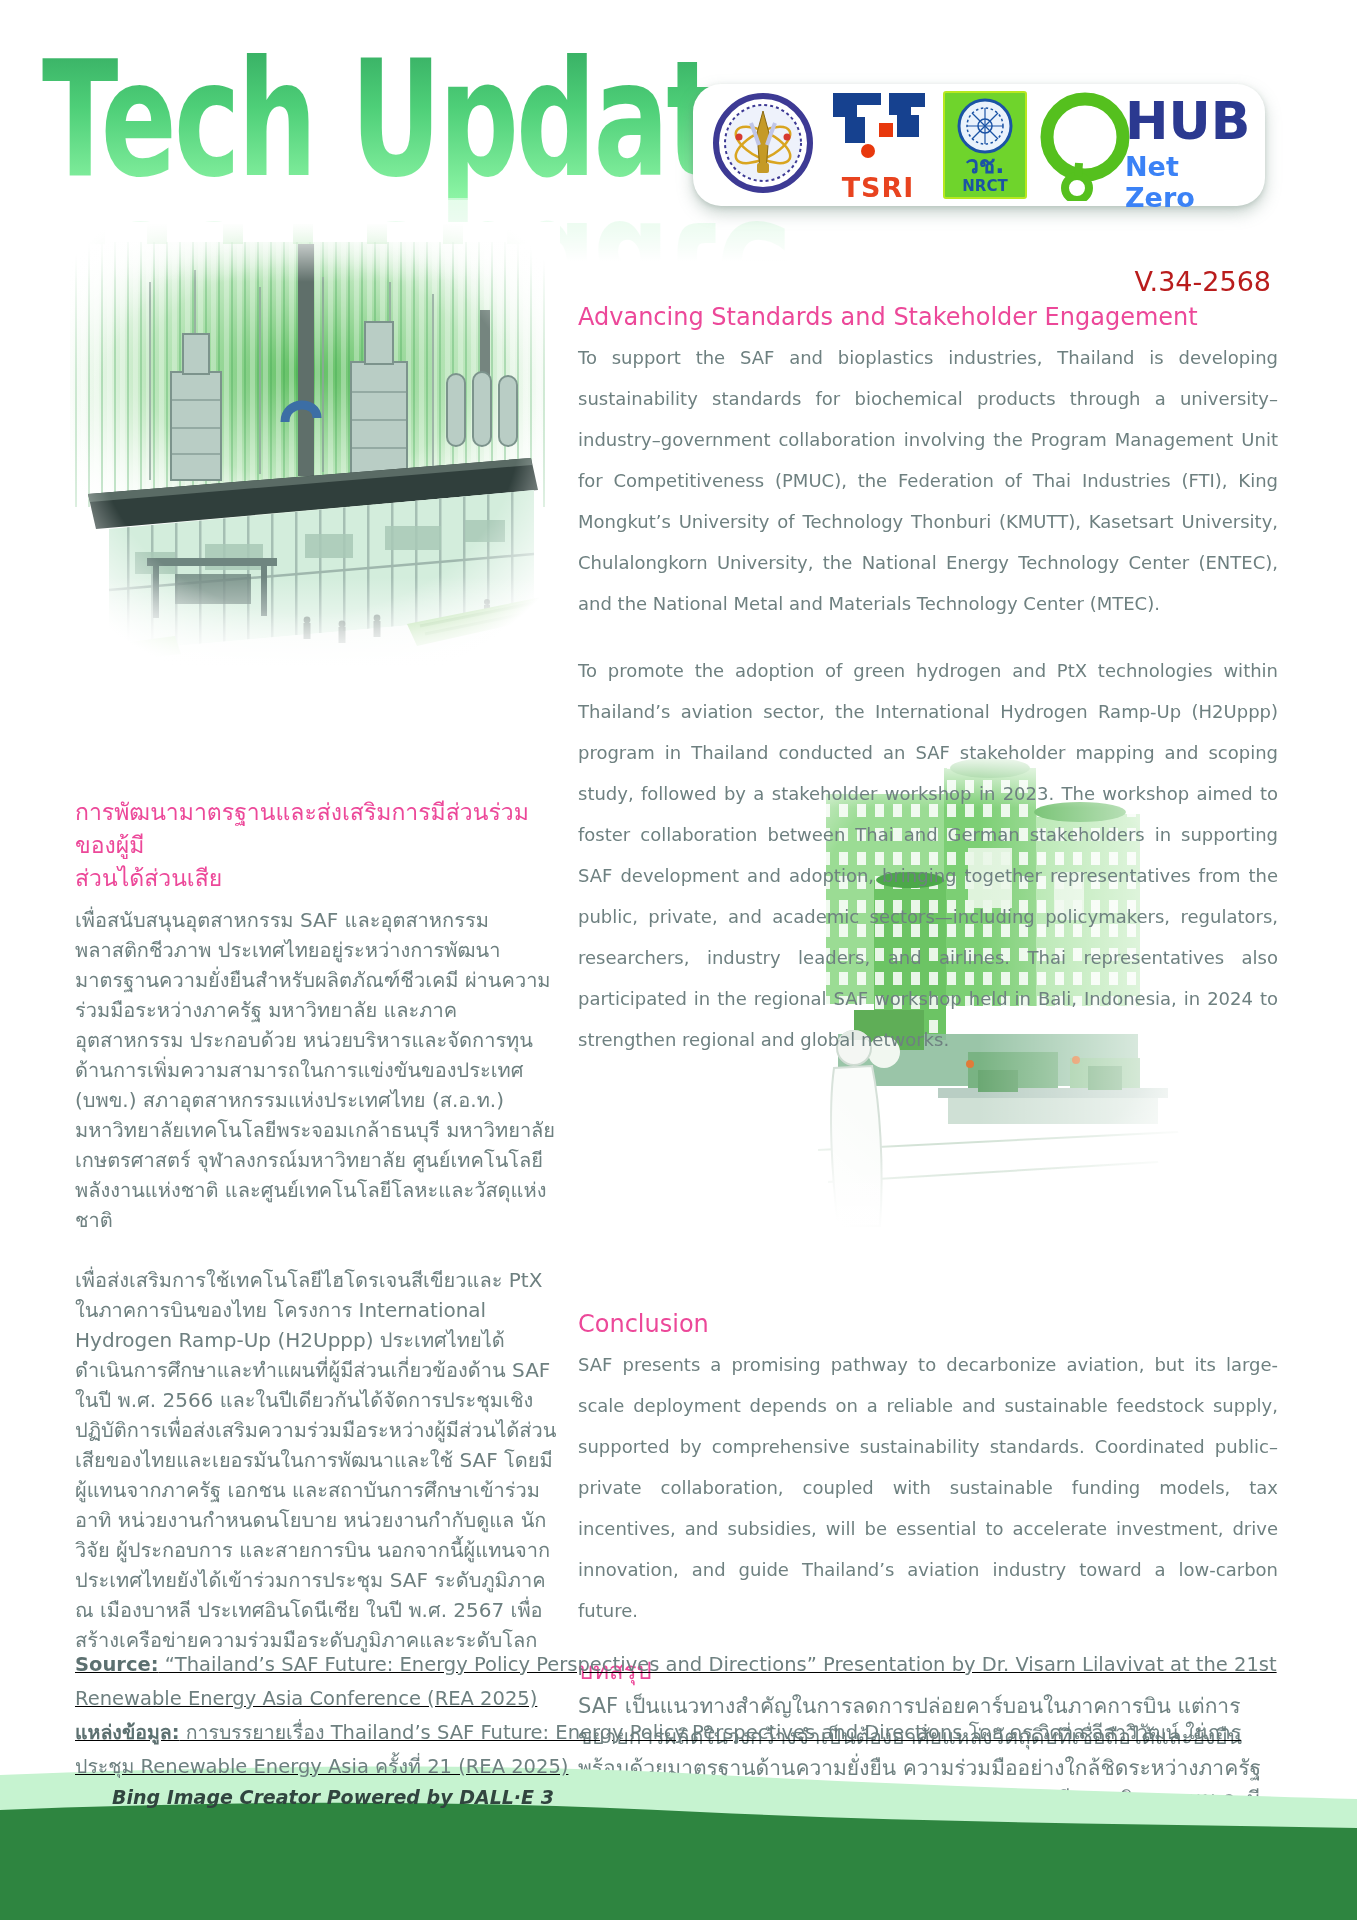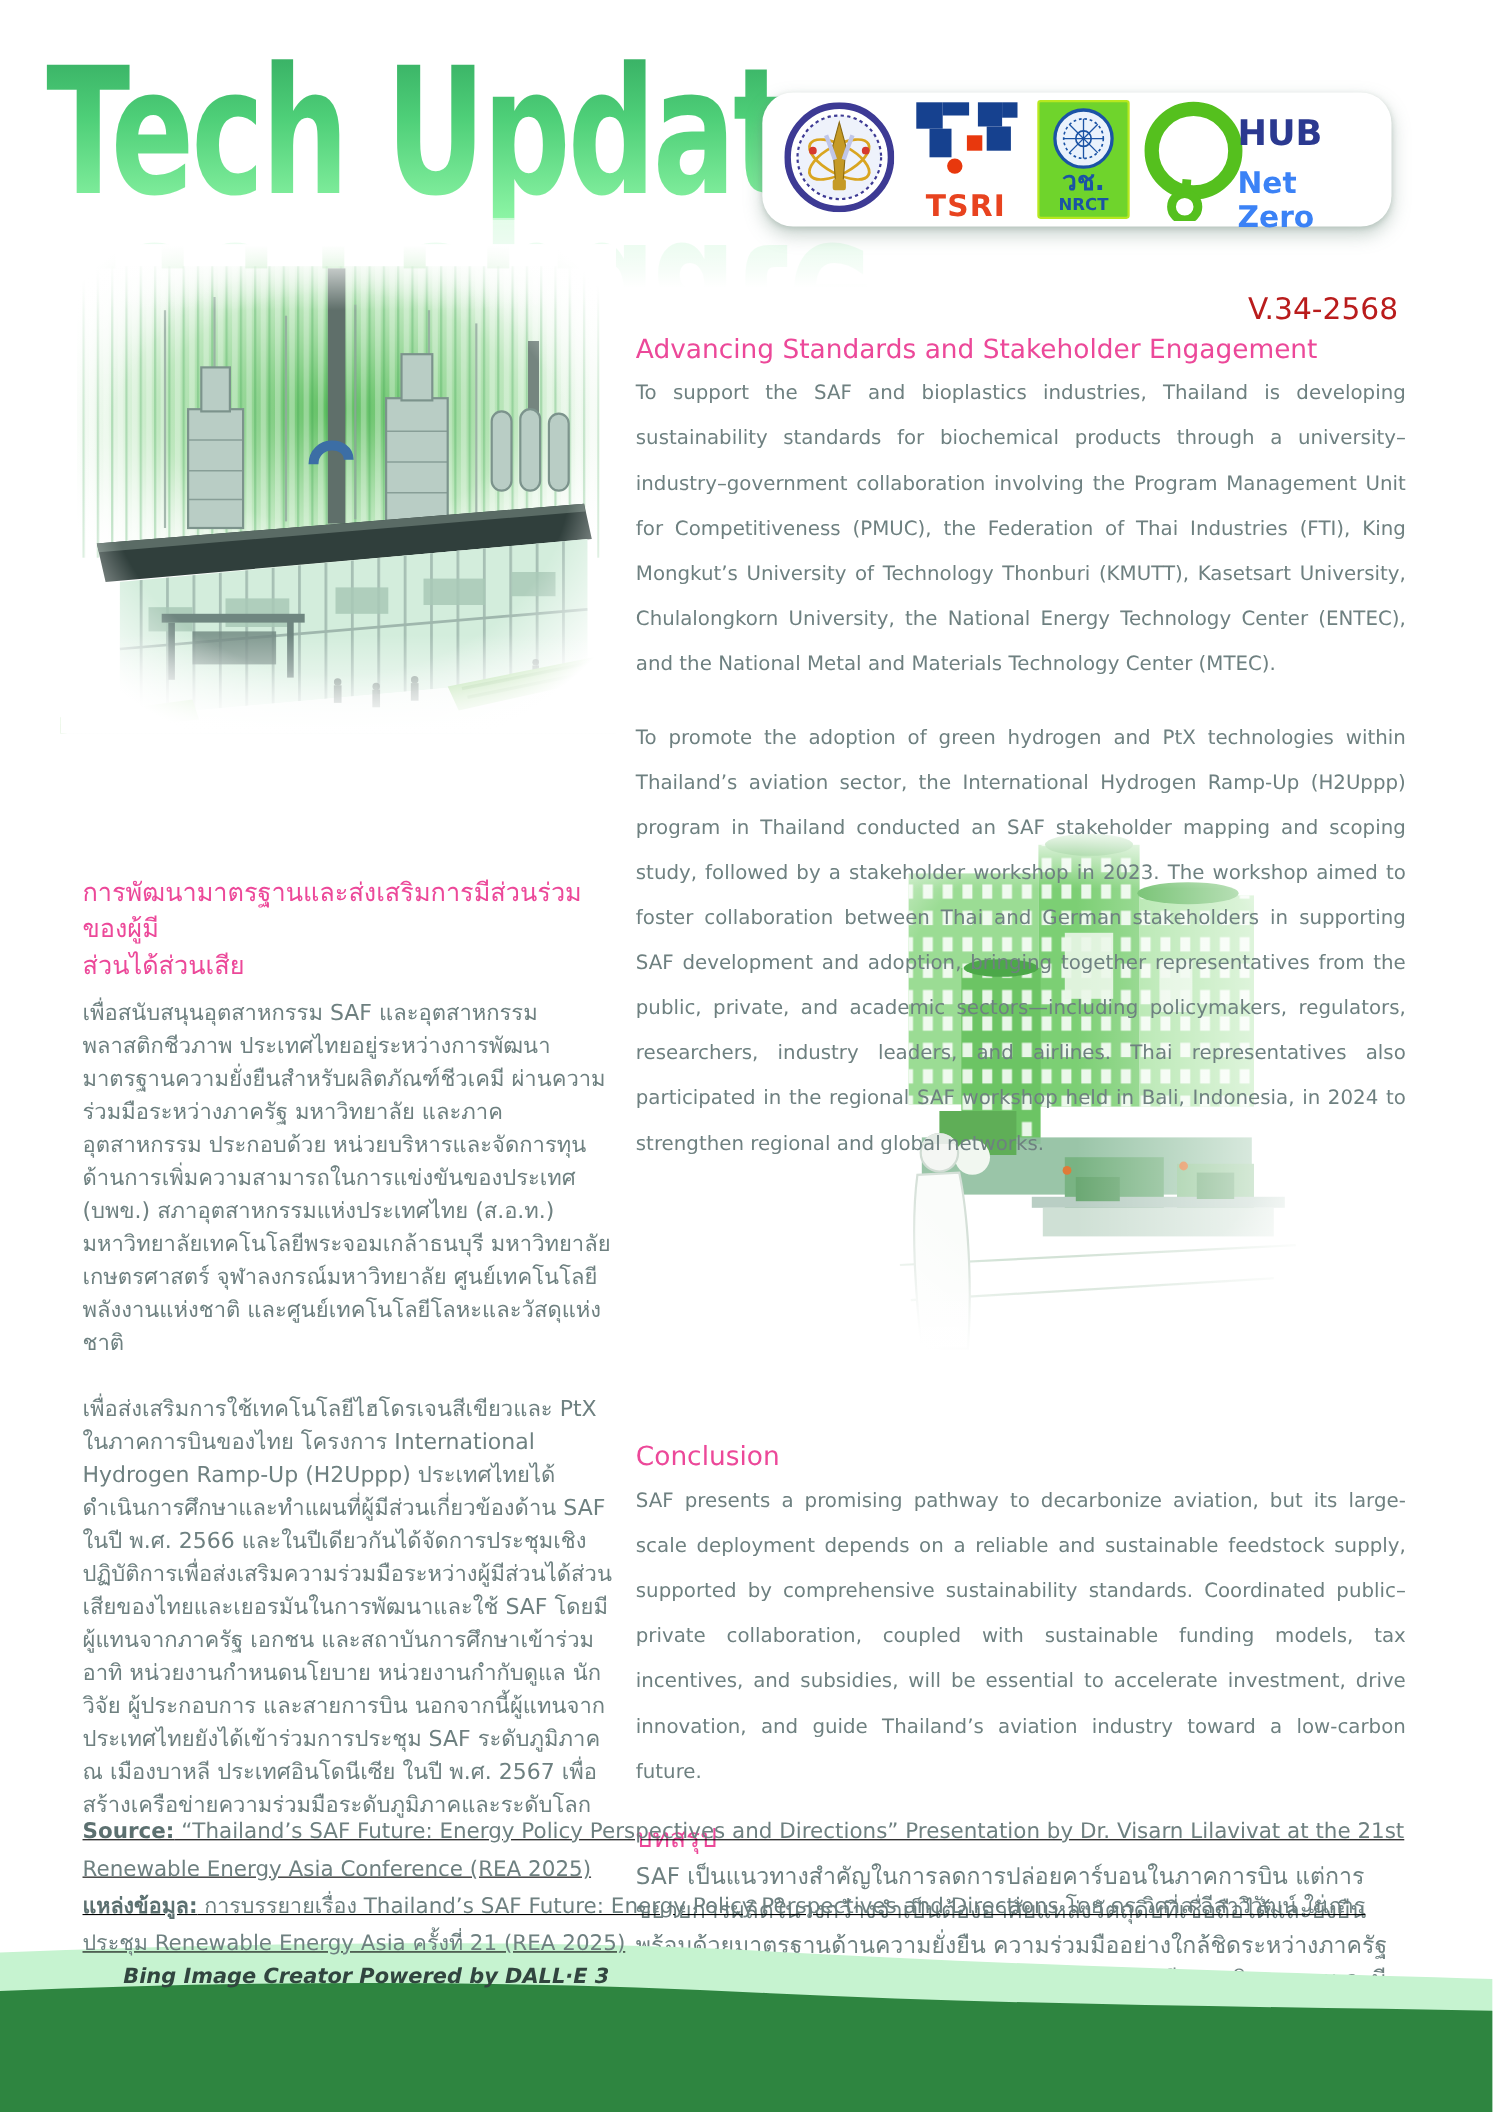--- a/index.html
+++ b/index.html
@@ -32,21 +32,21 @@
         display:flex;align-items:center;justify-content:space-between;padding:0 20px;box-sizing:border-box;}
   .logo{position:relative;display:block;}
 
   .tsri-label{position:absolute;left:50%;transform:translateX(-50%);bottom:-4px;
               color:#e8431f;font-weight:bold;font-size:27px;letter-spacing:1px;}
   .nrct-box{width:84px;height:108px;background:#6fd42c;border:2px solid #b7e81f;border-radius:3px;
             display:flex;flex-direction:column;align-items:center;box-sizing:border-box;}
   .nrct-thai{color:#1b53a5;font-weight:bold;font-size:24px;line-height:24px;margin-top:-2px;}
   .nrct-label{color:#1b53a5;font-weight:bold;font-size:15px;line-height:18px;}
   .hub-wrap{width:212px;height:112px;position:relative;}
-  .hub-label{position:absolute;left:92px;top:8px;color:#2b3990;font-weight:bold;font-size:32px;line-height:48px;}
+  .hub-label{position:absolute;left:92px;top:8px;color:#2b3990;font-weight:bold;font-size:52px;line-height:48px;}
   .netzero-label{position:absolute;left:92px;top:62px;color:#3b82f6;font-weight:bold;font-size:27px;}
 
   .version{right:86px;top:266px;font-size:27px;color:#b91c1c;}
 
   
   .col-heading{font-weight:normal;color:#ec4899;}
   .body-text{color:#6e8080;}
 
   #left-image{left:55px;top:222px;width:505px;height:445px;}
   #right-image{left:818px;top:752px;width:458px;height:500px;z-index:0;}

